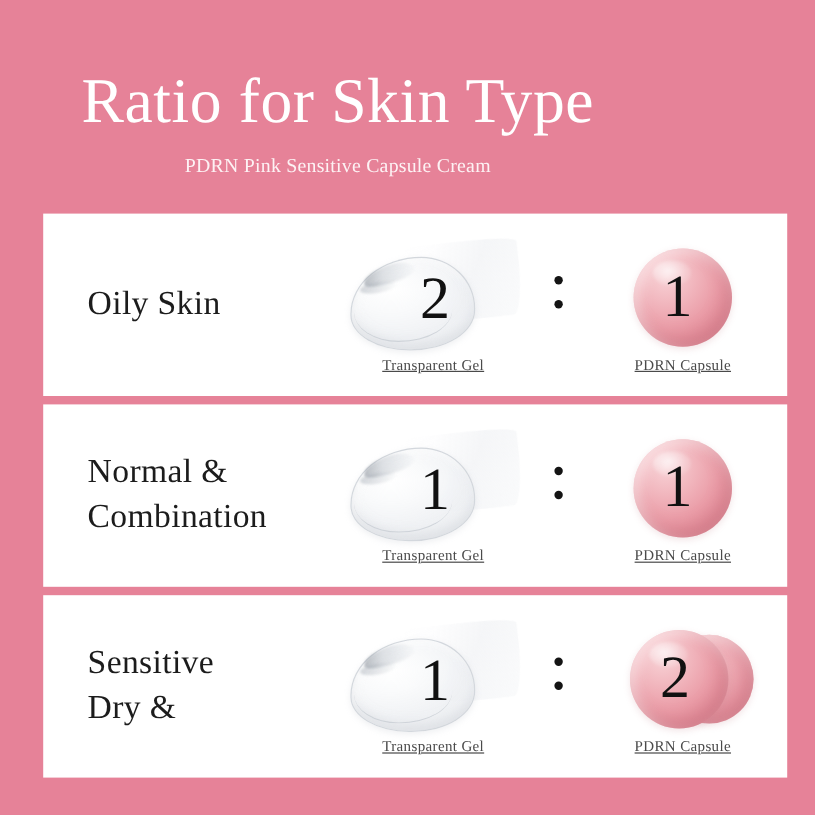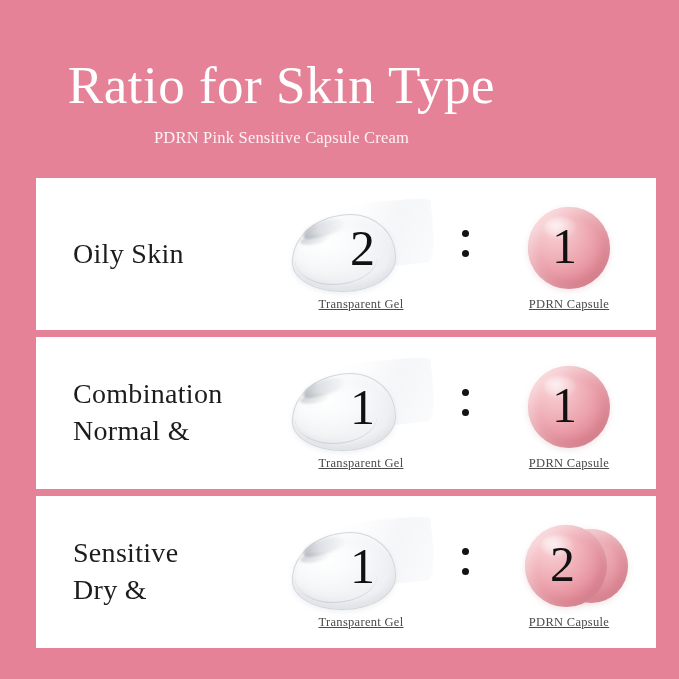--- a/index.html
+++ b/index.html
@@ -362,22 +362,22 @@
           </div>
           <div class="item-label">PDRN Capsule</div>
         </div>
 
       </div>
     </div>
 
     <div class="card">
 
       <div class="skin-name">
+        <div>Normal &amp;</div>
         <div>Combination</div>
-        <div>Normal &amp;</div>
       </div>
 
       <div class="ratio">
 
         <div class="ratio-item">
           <div class="visual">
             <div class="gel-wrap">
               <div class="gel-tail"></div>
               <div class="gel-bulb"></div>
               <div class="gel-sheen"></div>

